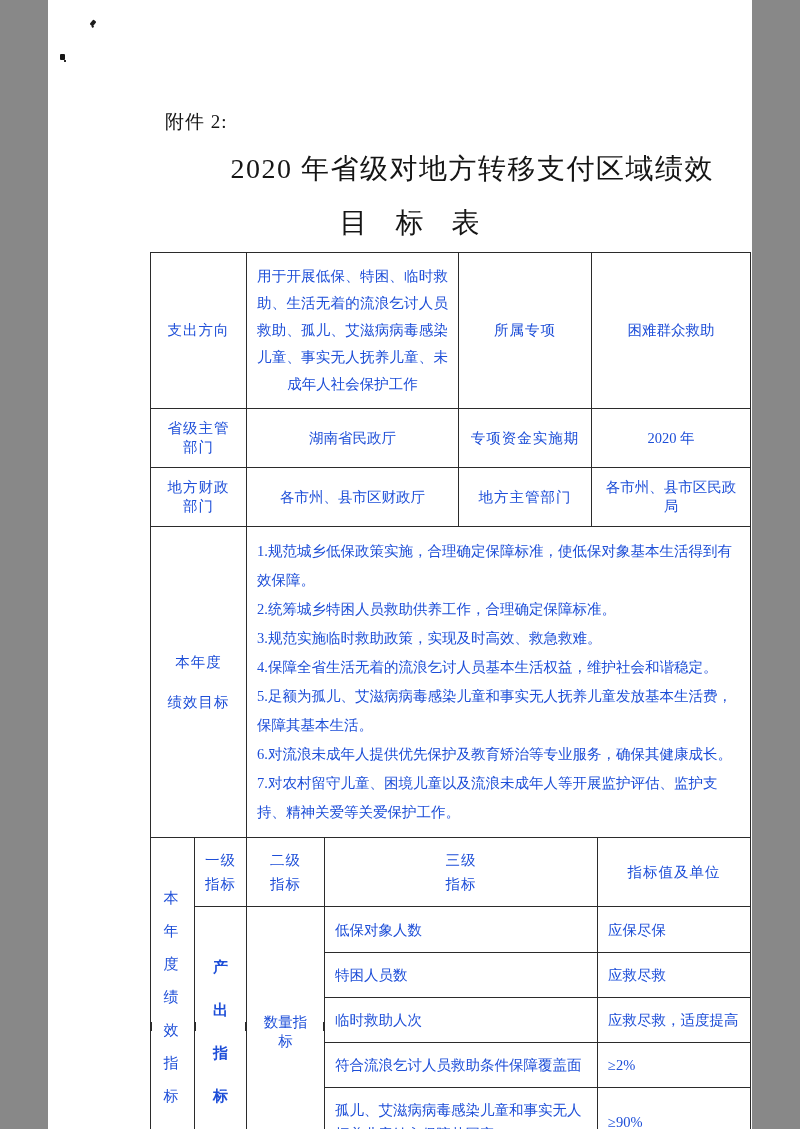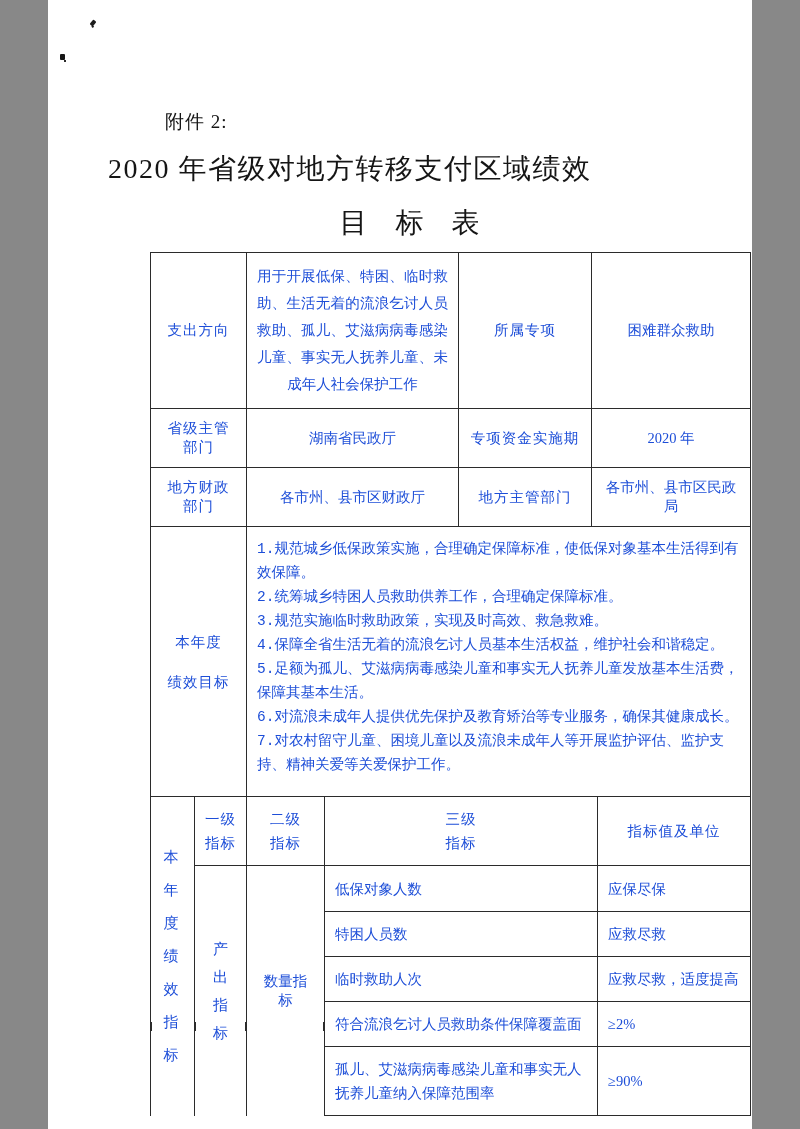--- a/index.html
+++ b/index.html
@@ -8,46 +8,46 @@
     font-family:"Liberation Serif","DejaVu Serif",serif;color:#151515;
     margin:0 auto;overflow:hidden;
   }
   
   .speck-a{position:absolute;left:43px;top:20px;width:4px;height:6px;background:#1c1c1c;transform:rotate(38deg);border-radius:1px;}
   .speck-a::after{content:"";position:absolute;left:3px;top:5px;width:2px;height:2px;background:#1c1c1c;}
   .speck-b{position:absolute;left:12px;top:54px;width:5px;height:6px;background:#161616;border-radius:1px;}
   .speck-b::after{content:"";position:absolute;left:4px;top:6px;width:2px;height:2px;background:#2a2a2a;}
 
   .attach{position:absolute;left:117px;top:109px;font-size:19px;letter-spacing:1px;}
-  .title1{position:absolute;left:60px;top:150px;width:606px;text-align:left;font-size:28px;letter-spacing:1.5px;font-weight:500;white-space:nowrap;}
+  .title1{position:absolute;left:60px;top:150px;width:606px;text-align:right;font-size:28px;letter-spacing:1.5px;font-weight:500;white-space:nowrap;}
   .title2{position:absolute;left:60px;top:204px;width:606px;text-align:center;font-size:28px;font-weight:500;letter-spacing:3px;word-spacing:15px;}
 
   table.doc{
     position:absolute;left:102px;top:252px;width:601px;
     border-collapse:collapse;table-layout:fixed;
   }
   table.doc td{
     border:1.6px solid #2b2b2b;font-size:14.5px;color:#1d4ed8;
     padding:10px;overflow:hidden;
   }
   .c{text-align:center;vertical-align:middle;}
   .lbl{font-size:15px;letter-spacing:1px;}
   .wrapval{ 
     vertical-align:middle;text-align:justify;text-align-last:center;
     font-size:13.8px;line-height:27px;padding:2px 7px;
   }
   .goal-cell{
-    vertical-align:top;text-align:left;line-height:24px;
-    padding:6px 6px 0 8px;font-size:14.5px;font-family:Liberation Mono, monospace;
+    vertical-align:top;text-align:left;line-height:29px;
+    padding:6px 6px 0 8px;font-size:14.5px;
   }
   .goal-cell p{margin:0;}
   .pre{white-space:pre-line;}
   .hdr{line-height:24px;font-size:14.5px;letter-spacing:1px;}
   .vstack{width:18px;margin:0 auto;text-align:left;line-height:33px;font-size:15px;word-break:break-all;}
-  .vstack2{width:18px;margin:0 auto;text-align:center;line-height:28px;font-size:15px;word-break:break-all;}
+  .vstack2{width:18px;margin:0 auto;text-align:center;line-height:43px;font-size:15px;word-break:break-all;font-weight:bold;}
   .ind-name{vertical-align:middle;text-align:left;padding:3px 6px 3px 10px;line-height:24px;margin-top:25px;}
   .ind-val{vertical-align:middle;text-align:left;padding:3px 4px 3px 9px;line-height:24px;}
   .no-bb{border-bottom:none !important;}
   .stub{position:absolute;width:2px;height:9px;background:#2b2b2b;}
 </style>
 </head>
 <body>
 
 <div class="page">
 

